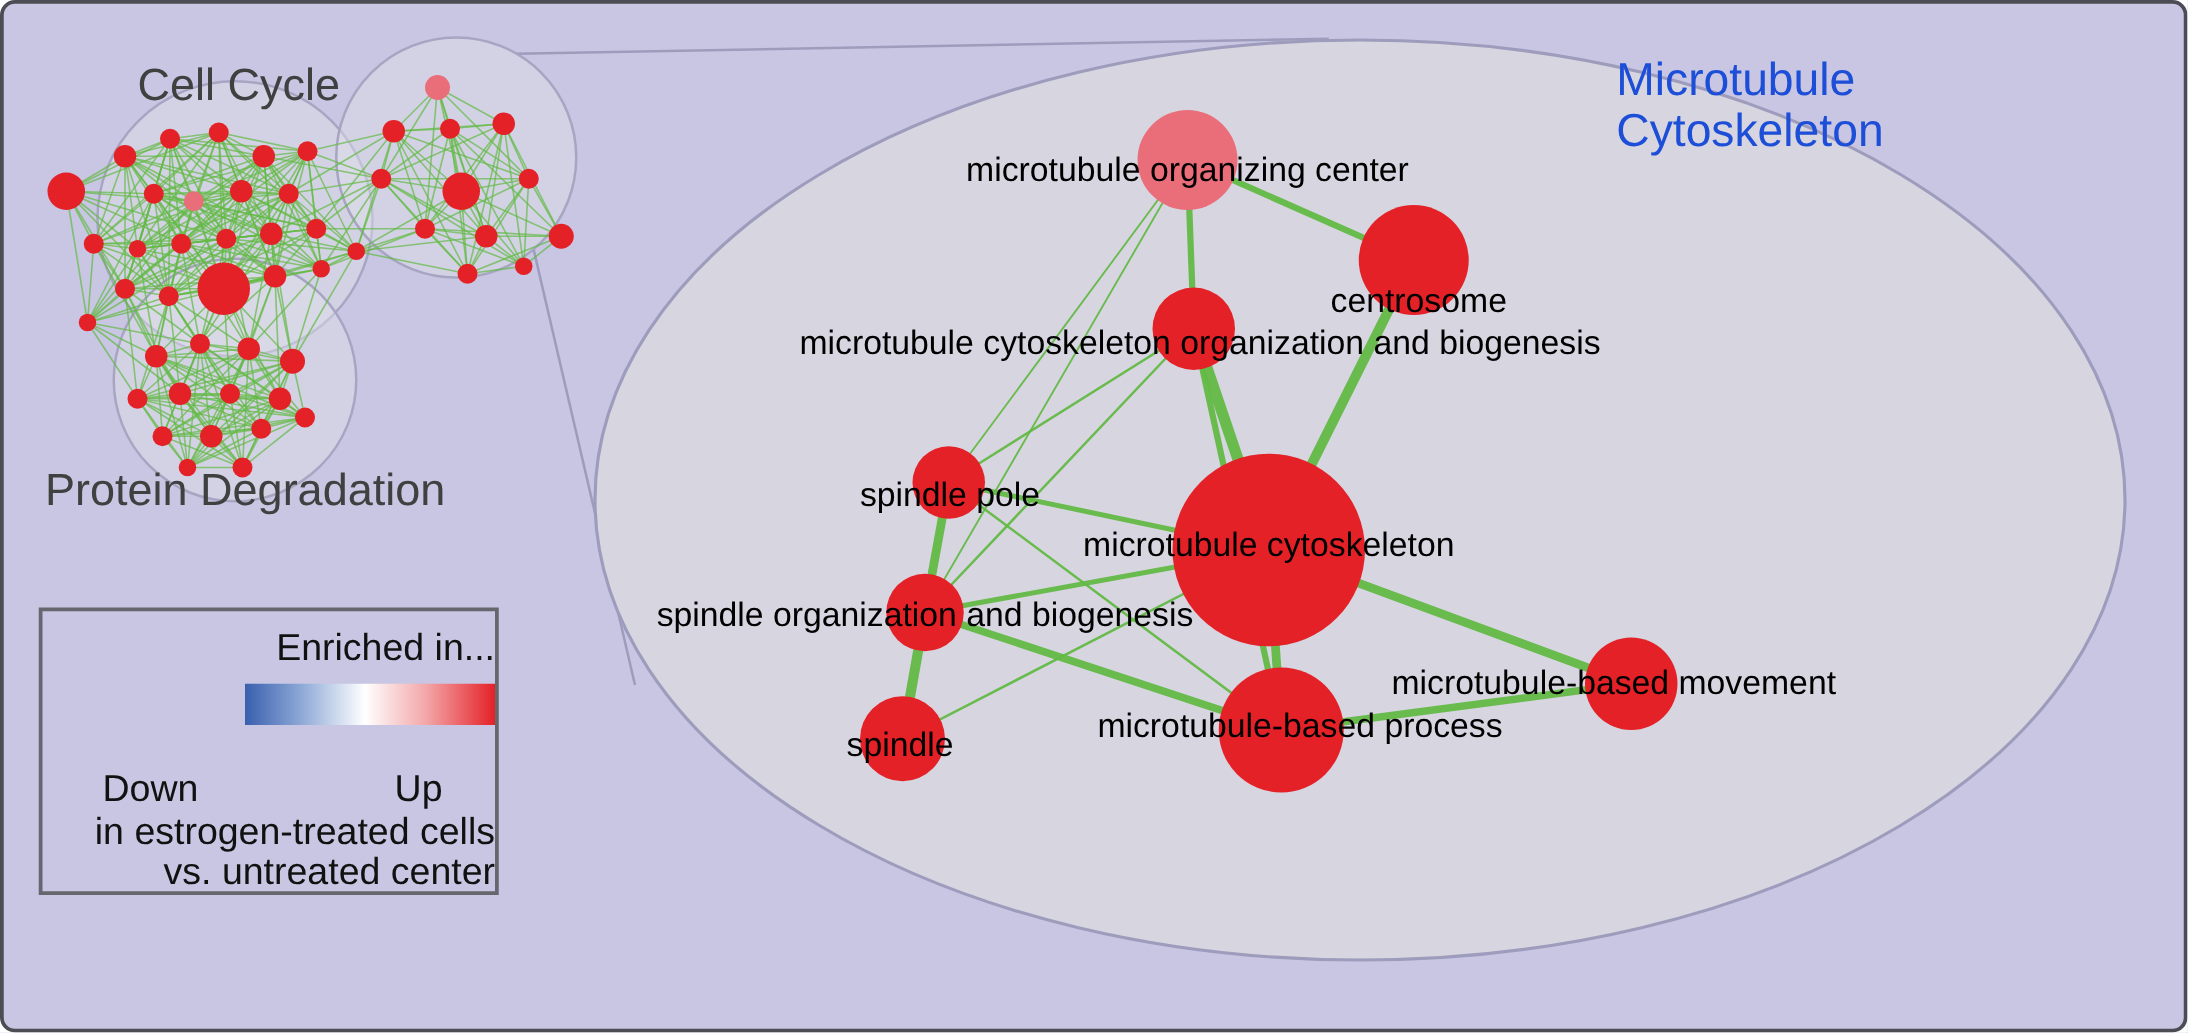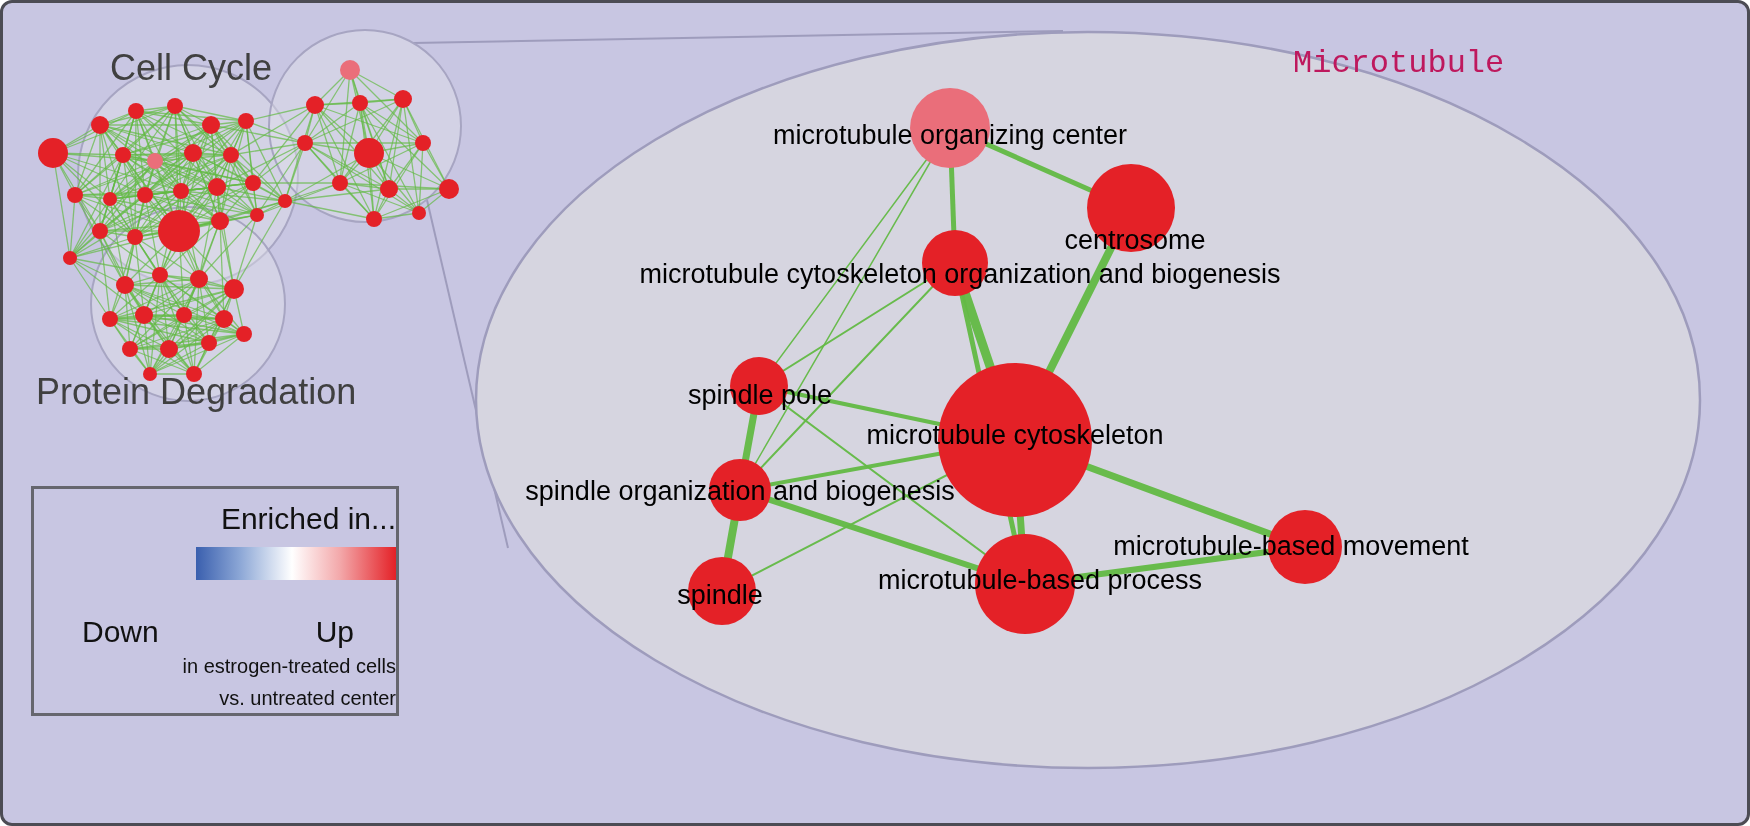--- a/index.html
+++ b/index.html
@@ -6,33 +6,33 @@
   .canvas{
     position:relative;width:1750px;height:826px;
     background:#c8c6e2;
     border:3px solid #4c4c54;border-radius:12px;
     box-sizing:border-box;overflow:hidden;
     font-family:"Liberation Sans",sans-serif;
   }
   .canvas svg{position:absolute;left:0;top:0;}
   svg text{font-family:"Liberation Sans",sans-serif;}
   .gray-label{position:absolute;color:#404040;font-size:36px;line-height:37px;white-space:nowrap;}
-  .black-title{position:absolute;color:#be185d;font-size:32px;line-height:41px;text-align:center;white-space:nowrap;font-family:Liberation Mono, monospace;}
+  .black-title{position:absolute;color:#1d4ed8;font-size:37px;line-height:41px;text-align:center;white-space:nowrap;}
   .legend{
     position:absolute;left:28px;top:483px;width:362px;height:224px;
     border:3px solid #66666e;
     display:flex;flex-direction:column;align-items:flex-end;
   }
   .legend-title{font-size:30px;color:#111;margin-top:13px;}
   .legend-bar{width:200px;height:40px;margin-top:11px;}
   .legend-ends{
     width:100%;display:flex;justify-content:space-between;box-sizing:border-box;
     padding:5px 42px 0 48px;font-size:30px;color:#111;margin-top:30px;
   }
-  .legend-caption{font-size:20px;color:#111;margin-top:2px;line-height:30px;}
+  .legend-caption{font-size:30px;color:#111;margin-top:2px;line-height:30px;}
 </style>
 </head>
 <body>
 
 <div class="canvas">
 
   <svg id="net-svg" width="1750" height="826" viewBox="0 0 1750 826">
       <line x1="410" y1="40" x2="1060" y2="28" stroke="#9e9cbc" stroke-width="2"></line>
       <line x1="424" y1="197" x2="505" y2="545" stroke="#9e9cbc" stroke-width="2"></line>
       <ellipse cx="1085" cy="397" rx="612" ry="368" fill="#d6d5e0" stroke="#9e9cbc" stroke-width="2.5"></ellipse>
@@ -529,20 +529,21 @@
     </svg>
 
   <div class="gray-label" style="left:107px;top:46px;">Cell Cycle</div>
 
   <div class="gray-label" style="left:33px;top:370px;">
     <div>Protein Degradation</div>
   </div>
 
   <div class="black-title" style="left:1290px;top:40px;width:190px;">
     <div>Microtubule</div>
+    <div>Cytoskeleton</div>
   </div>
 
   <div class="legend">
     <div class="legend-title">Enriched in...</div>
     <div class="legend-bar" style="background: linear-gradient(90deg, rgb(58, 95, 174) 0%, rgb(140, 167, 214) 22%, rgb(255, 255, 255) 48%, rgb(243, 168, 170) 72%, rgb(228, 33, 39) 100%);"></div>
     <div class="legend-ends">
       <span>Down</span>
       <span>Up</span>
     </div>
     <div class="legend-caption">in estrogen-treated cells</div>

